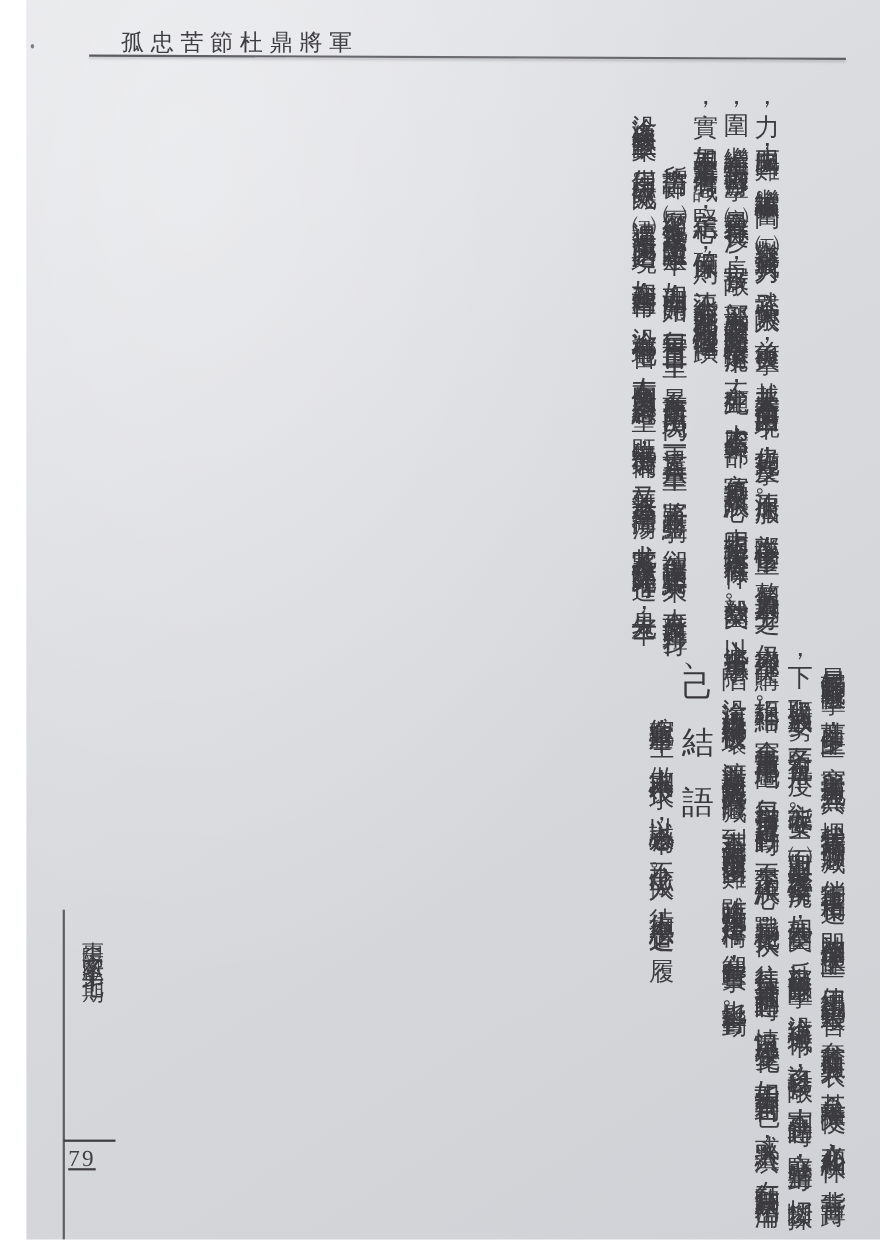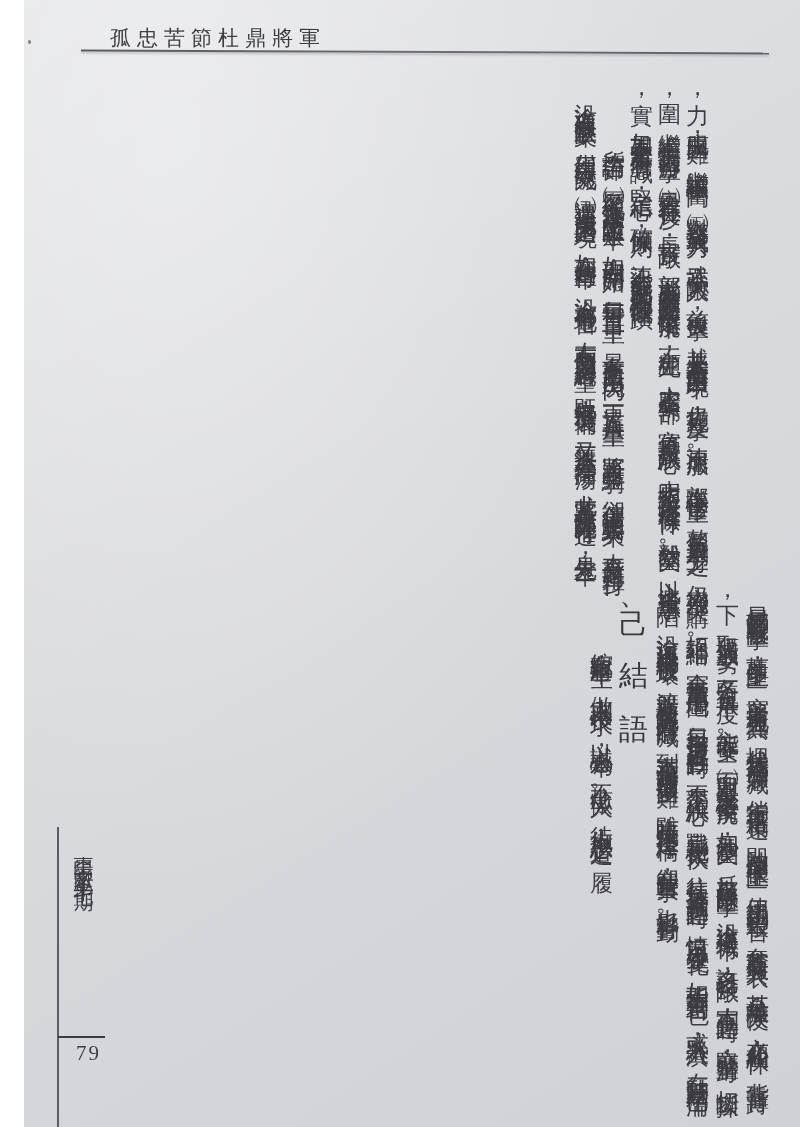--- a/index.html
+++ b/index.html
@@ -64,24 +64,25 @@
     position:absolute;left:43px;top:841px;
     writing-mode:vertical-rl;text-orientation:upright;
     font-size:20px;letter-spacing:5px;line-height:34px;
     color:#3b3b40;
   }
   .footer-rule{
     position:absolute;left:34px;top:1036px;width:47px;height:2px;
     background:#3b3b40;
   }
   .page-number{
-    position:absolute;left:52px;top:1041px;
+    position:absolute;left:38px;top:1041px;
     font-size:21px;letter-spacing:2px;
     font-family:"Liberation Serif","DejaVu Serif",serif;
     color:#3d3d42;
+    text-decoration:underline;
   }
   
   .speck{
     position:absolute;border-radius:50%;
     background:#8e8e94;
   }
   .speck-1{left:781px;top:366px;width:3px;height:3px;}
   .speck-2{left:4px;top:40px;width:3px;height:4px;background:#7d7d84;}
 </style>
 </head>

